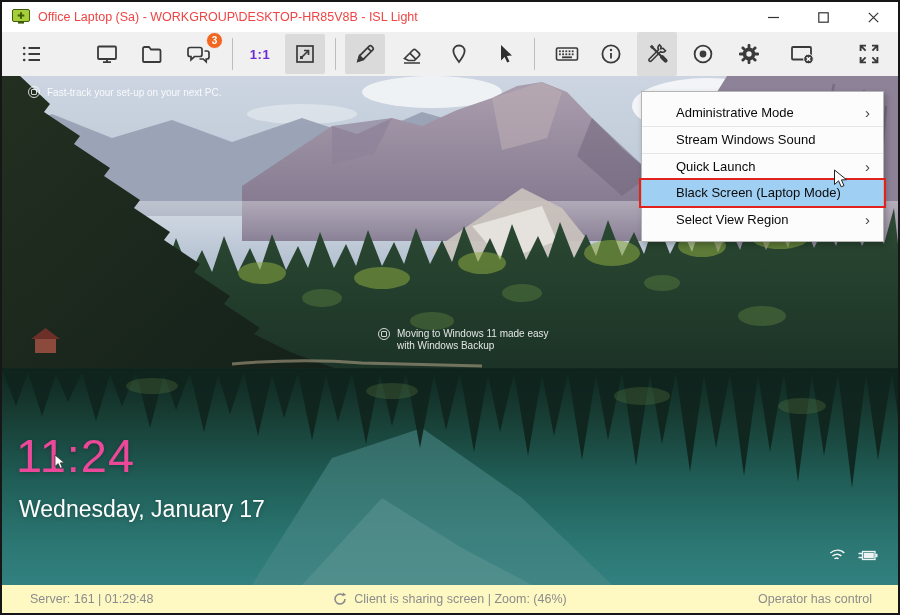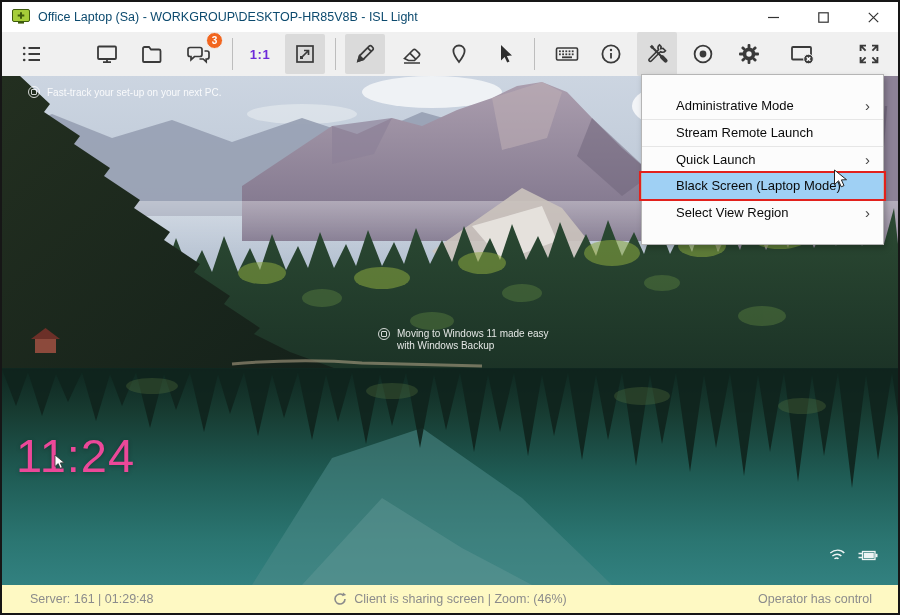--- a/index.html
+++ b/index.html
@@ -2,21 +2,21 @@
 <html><head>
 <meta charset="utf-8">
 <style>
   * { margin:0; padding:0; box-sizing:border-box; }
   html,body { width:900px; height:615px; font-family:"Liberation Sans", sans-serif; }
   .window { position:relative; width:900px; height:615px; background:#fff; border:2px solid #161616; overflow:hidden; }
 
   
   .titlebar { position:absolute; top:0; left:0; right:0; height:30px; background:#fff; display:flex; align-items:center; padding-left:10px; }
   .titlebar .app-icon { width:18px; height:16px; margin-right:8px; }
-  .titlebar .title { font-size:12.5px; color:#0c4a6e; white-space:nowrap; }
+  .titlebar .title { font-size:12.5px; color:#ef4444; white-space:nowrap; }
   .win-controls { position:absolute; right:0; top:0; height:30px; display:flex; }
   .win-btn { width:50px; height:30px; display:flex; align-items:center; justify-content:center; color:#333; }
   .win-btn svg { display:block; }
 
   
   .toolbar { position:absolute; top:30px; left:0; right:0; height:44px; background:#f0f0f0; }
   .tb-btn { position:absolute; top:4px; width:36px; height:36px; display:flex; align-items:center; justify-content:center; border-radius:2px; }
   .tb-btn.active { background:#dadada; top:2px; height:40px; width:40px; }
   .tb-btn.active-tall { background:#dcdcdc; top:0; height:44px; width:40px; }
   .tb-sep { position:absolute; top:6px; width:1px; height:32px; background:#bdbdbd; }
@@ -30,21 +30,21 @@
   .toast-circle { width:12px; height:12px; border:1px solid rgba(255,255,255,0.8); border-radius:50%; flex:0 0 auto; display:flex; align-items:center; justify-content:center; }
   .toast-circle::after { content:""; width:4px; height:4px; border:1px solid rgba(255,255,255,0.8); border-radius:1px; }
   .toast-top { top:10px; left:26px; align-items:center; }
   .toast-mid { top:252px; left:376px; }
   .toast-mid .lines { line-height:12px; }
   .clock-time { position:absolute; left:14px; top:352px; color:#ec4899; font-size:47px; font-weight:300; letter-spacing:1px; text-shadow:0 1px 4px rgba(0,0,0,0.25); }
   .clock-date { position:absolute; left:17px; top:420px; color:#fff; font-size:23px; font-weight:300; text-shadow:0 1px 4px rgba(0,0,0,0.25); }
   .tray-icons { position:absolute; right:20px; top:472px; display:flex; gap:12px; align-items:center; }
 
   
-  .menu { position:absolute; left:639px; top:72px; width:243px; background:#fcfcfc; border:1px solid #b5b5b5; box-shadow:2px 3px 6px rgba(0,0,0,0.25); padding:18px 0; z-index:30; }
+  .menu { position:absolute; left:639px; top:89px; width:243px; background:#fcfcfc; border:1px solid #b5b5b5; box-shadow:2px 3px 6px rgba(0,0,0,0.25); padding:8px 0; z-index:30; }
   .menu-item { position:relative; height:26px; line-height:26px; padding-left:34px; font-size:13px; color:#0a0a0a; white-space:nowrap; }
   .menu-item .arrow { position:absolute; right:13px; top:0; font-size:15px; color:#444; }
   .menu-sep { height:1px; background:#e6e6e6; margin:0; }
   .menu-item.highlighted { background:#9fd0f4; }
   .annotation-box { position:absolute; left:-3px; right:-3px; top:-2px; bottom:-2px; border:2px solid #e2211c; pointer-events:none; }
 
   
   .statusbar { position:absolute; left:0; right:0; top:583px; height:28px; background:#fef9c3; display:flex; align-items:center; font-size:12.5px; color:#8c8c8c; }
   .status-left { position:absolute; left:28px; }
   .status-center { position:absolute; left:0; right:0; display:flex; align-items:center; justify-content:center; gap:7px; }
@@ -351,20 +351,21 @@
 
     <div class="toast toast-mid">
       <span class="toast-circle"></span>
       <span class="lines">
         <span>Moving to Windows 11 made easy</span><br>
         <span>with Windows Backup</span>
       </span>
     </div>
 
     <div class="clock-time">11:24</div>
+    <div class="clock-date">Wednesday, January 17</div>
 
     <div class="tray-icons">
       <svg width="18" height="14" viewBox="0 0 18 14" stroke="#fff" fill="none" stroke-width="1.4" opacity="0.92" transform="skewX(-8)">
         <path d="M2,5 a10,10 0 0 1 14,0"></path>
         <path d="M4.5,8 a6.5,6.5 0 0 1 9,0"></path>
         <path d="M7,10.8 a3,3 0 0 1 4,0"></path>
       </svg>
       <svg width="20" height="13" viewBox="0 0 20 13" opacity="0.92">
         <rect x="4.5" y="2.5" width="12.5" height="8" fill="none" stroke="#fff" stroke-width="1.3"></rect>
         <rect x="17.5" y="4.8" width="2" height="3.4" fill="#fff"></rect>
@@ -378,21 +379,21 @@
     </svg>
   </div>
 
   <div class="menu">
     <div class="menu-item">
       <span>Administrative Mode</span>
       <span class="arrow">›</span>
     </div>
     <div class="menu-sep"></div>
     <div class="menu-item">
-      <span>Stream Remote Launch</span>
+      <span>Stream Windows Sound</span>
       <span class="arrow"></span>
     </div>
     <div class="menu-sep"></div>
     <div class="menu-item">
       <span>Quick Launch</span>
       <span class="arrow">›</span>
     </div>
     <div class="menu-item highlighted">
       <span>Black Screen (Laptop Mode)</span>
       <span class="arrow"></span>

